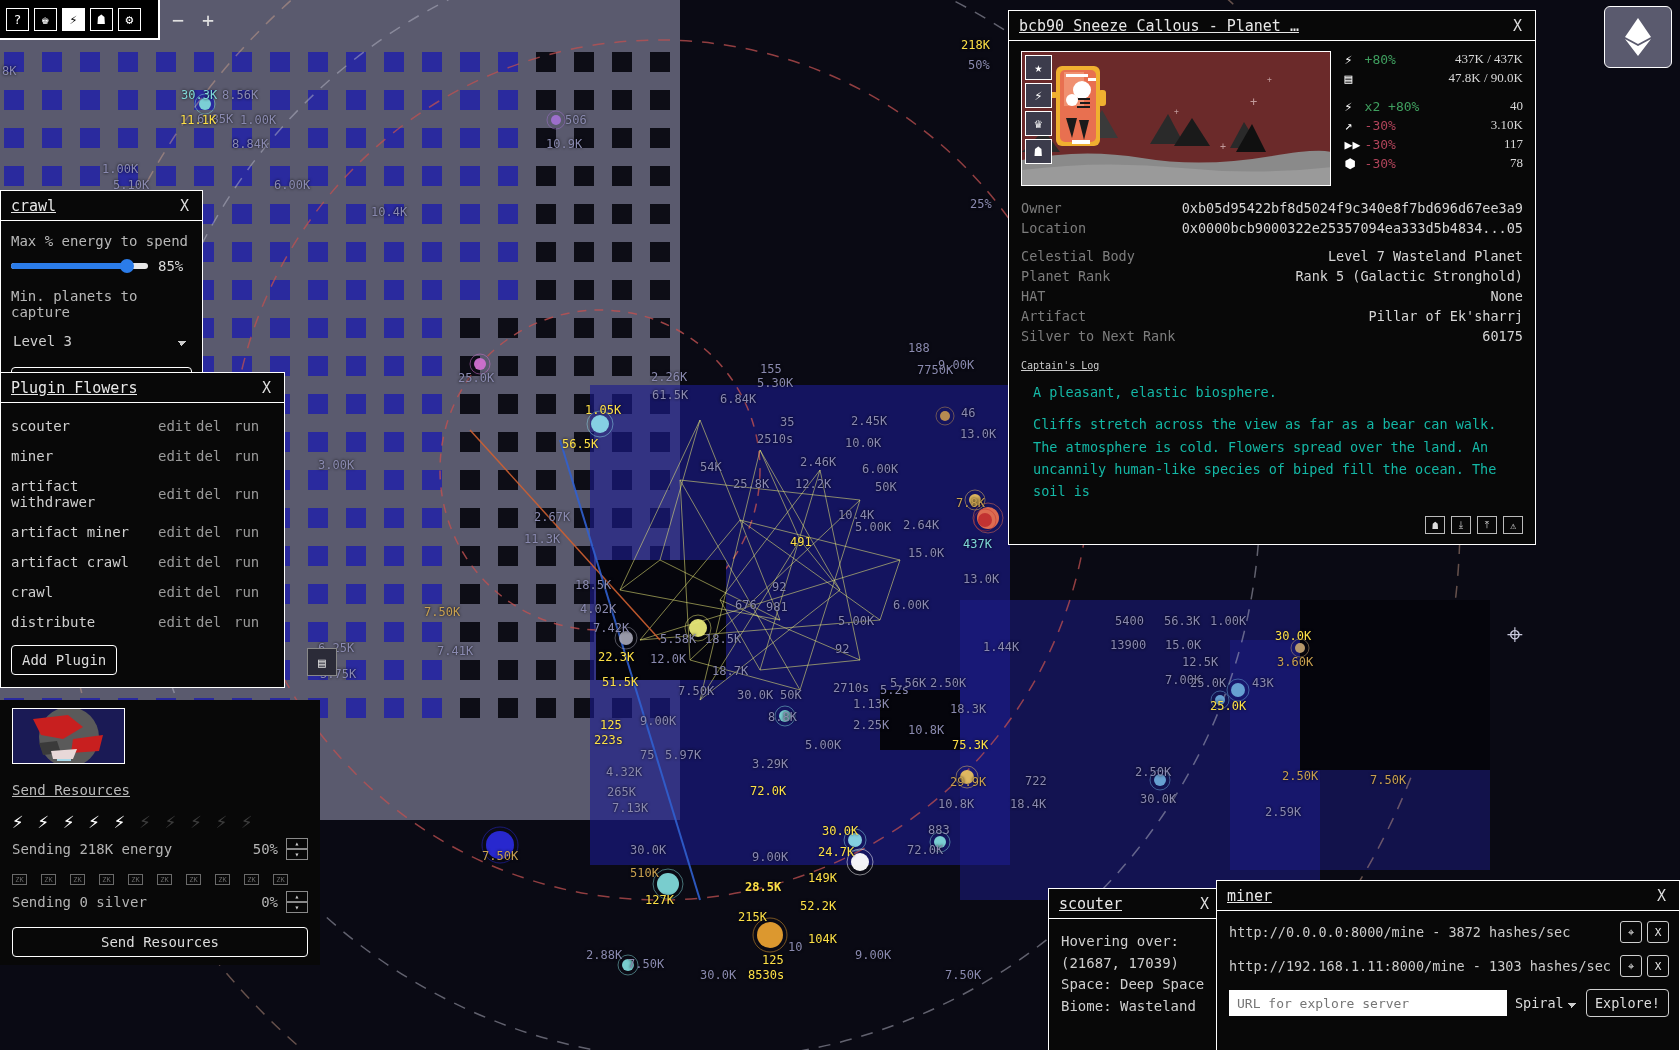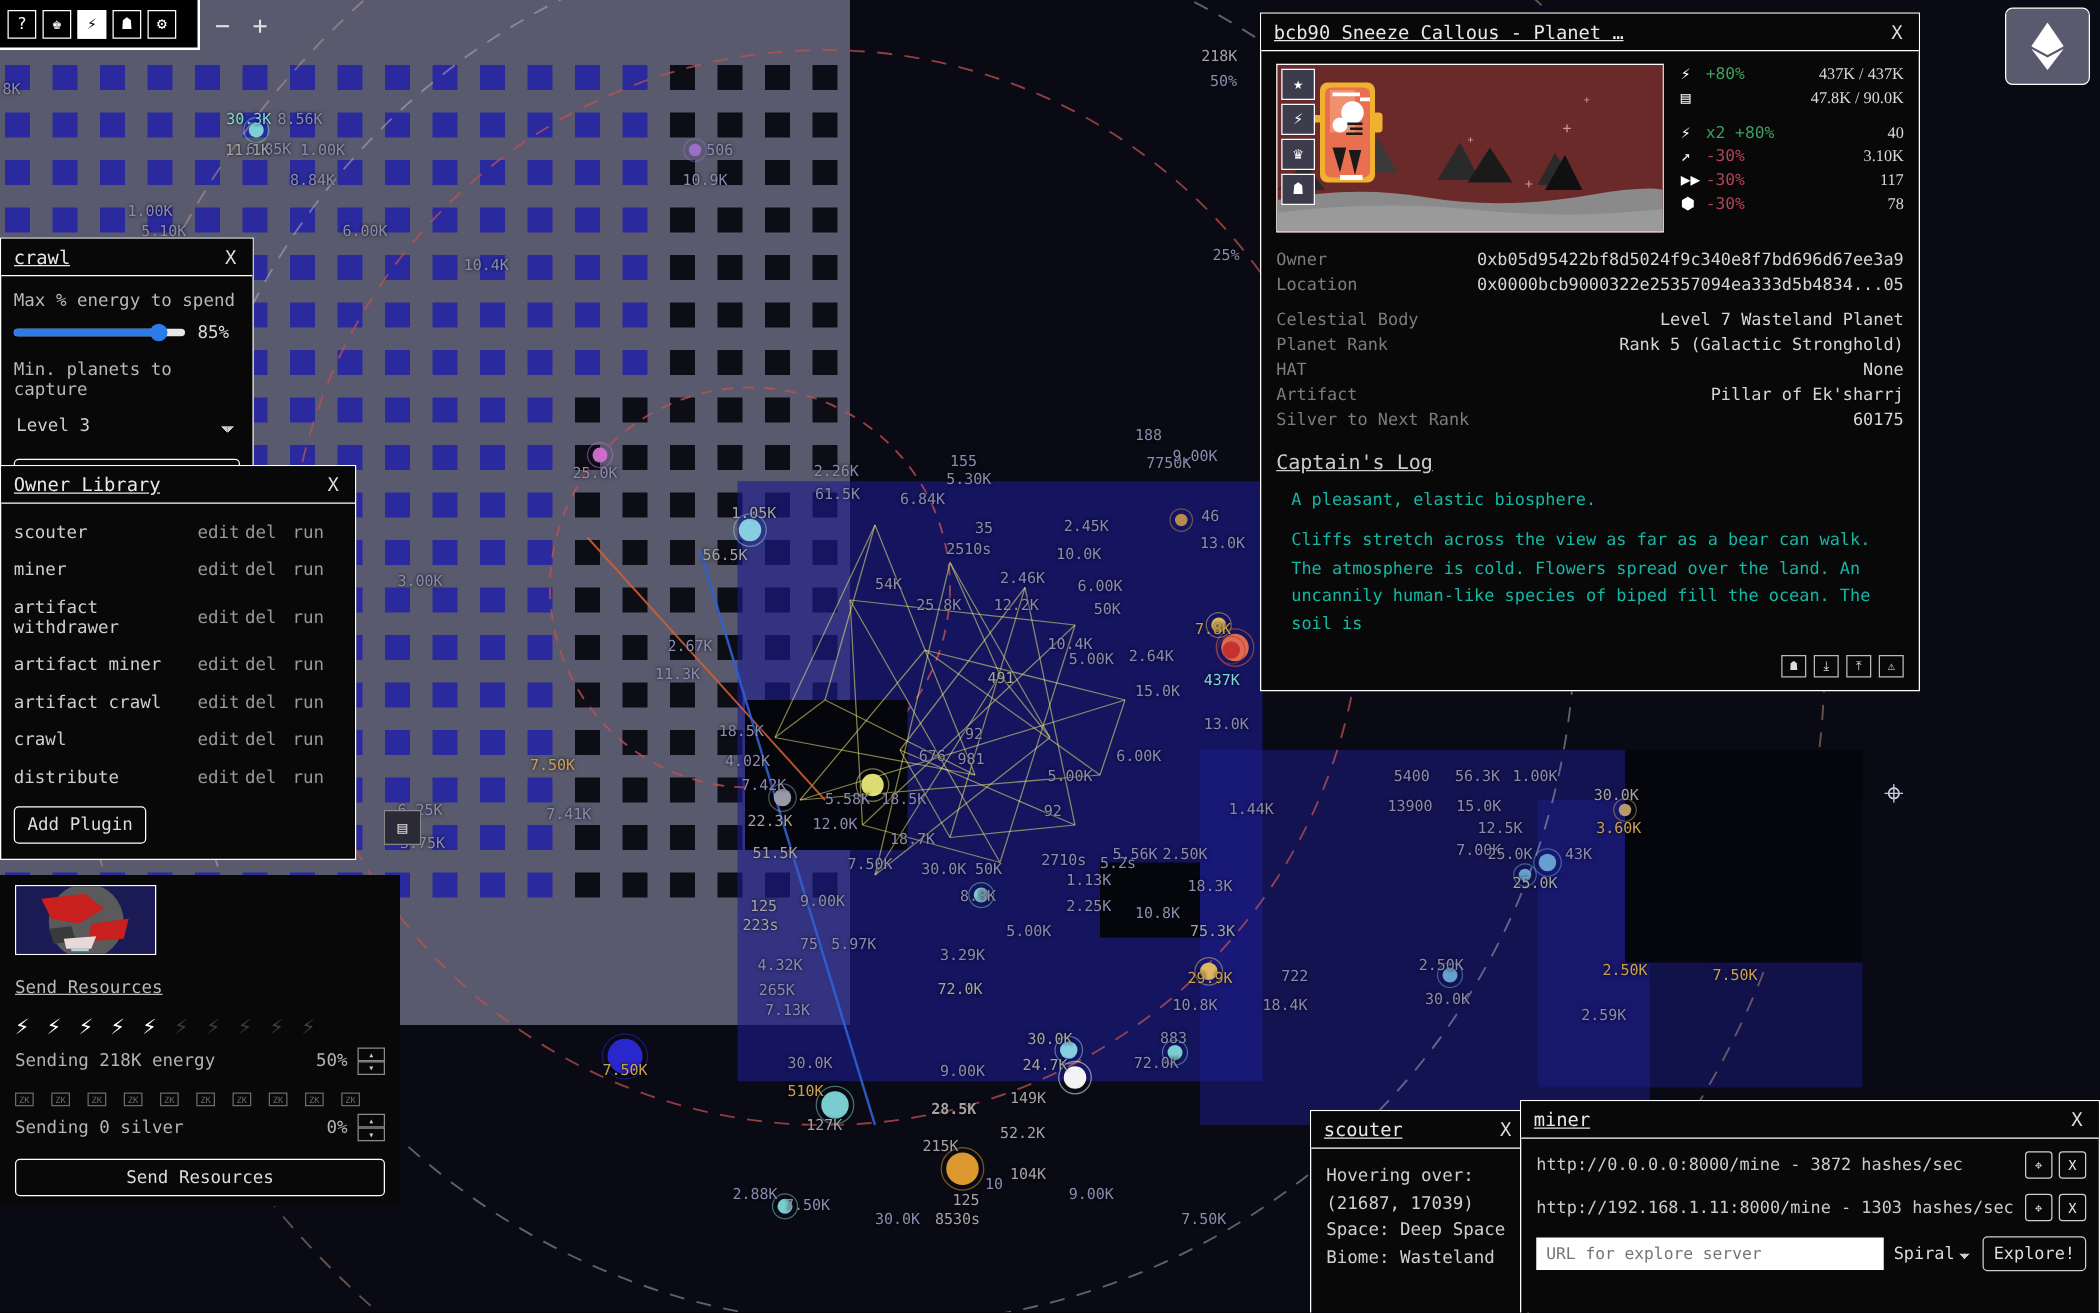--- a/index.html
+++ b/index.html
@@ -14,21 +14,21 @@
   #root { position: relative; width: 1680px; height: 1050px; overflow: hidden; }
 
   
   #map { position: absolute; inset: 0; background: #0a0a14; overflow: hidden; }
   .nebula-nw { position:absolute; left:0; top:0; width:680px; height:820px; background:#5a5a6e; }
   .nebula-grid { position:absolute; left:0; top:0; width:680px; height:820px; }
   .deepspace { position:absolute; left:590px; top:385px; width:420px; height:480px; background:#1c1c8e; opacity:0.62; }
   .deepspace2 { position:absolute; left:960px; top:600px; width:360px; height:300px; background:#1c1c8e; opacity:0.5;}
   .deepspace3 { position:absolute; left:1230px; top:640px; width:260px; height:230px; background:#1c1c8e; opacity:0.45;}
   .maplabel { position:absolute; font-size:12px; color:#8a8ab0; white-space:nowrap; text-shadow:0 0 3px #000; }
-  .maplabel.bright { color:#a3a3a3; }
+  .maplabel.bright { color:#fde047; }
   .maplabel.gold { color:#c8a050; }
   .maplabel.cyan { color:#7fd8d8; }
   .movelines { position:absolute; left:0; top:0; width:1680px; height:1050px; pointer-events:none; }
 
   
   .win {
     position: absolute;
     background: #080808;
     border: 1px solid #ffffff;
     color: #bbb;
@@ -112,21 +112,21 @@
   .pd-stat .ic { width:20px; color:#fff; font-size:13px; }
   .pd-stat .pct { width:84px; }
   .pd-stat .val { flex:1; text-align:right; color:#d8d8d8; white-space:nowrap;font-family:Liberation Serif, serif; }
   .pos { color:#3f9f5f; }
   .neg { color:#b0445a; }
   .pd-rows { margin-top:12px; font-size:13.5px; }
   .pd-row { display:flex; justify-content:space-between; padding:2px 0; }
   .pd-row .k { color:#7d7d7d; }
   .pd-row .v { color:#d6d6d6; text-align:right; }
   .pd-gap { height:8px; }
-  .pd-logtitle { text-decoration:underline; color:#ccc; margin:14px 0 10px 0; font-size:16px; }
+  .pd-logtitle { text-decoration:underline; color:#ccc; margin:14px 0 10px 0; font-size:10px; }
   .pd-logp { color:#14b8a6; font-size:13.5px; line-height:1.65; margin:0 0 10px 12px; }
   .pd-icons { display:flex; justify-content:flex-end; gap:6px; padding:4px 0 2px 0; }
   .pd-icon { width:20px; height:18px; border:1px solid #bbb; color:#ddd; font-size:10px;
              display:flex; align-items:center; justify-content:center; cursor:pointer; }
 
   
   #ethbtn { position:absolute; right:8px; top:6px; width:68px; height:62px; background:#5a5a6e; border:1px solid #fff;
             border-radius:6px; display:flex; align-items:center; justify-content:center; cursor:pointer; }
 
   
@@ -757,21 +757,21 @@
         <span class="slider-val">85%</span>
       </div>
       <div class="field-label">Min. planets to capture</div>
       <select class="sel" id="level-select"><option>Level 1</option><option>Level 2</option><option selected="">Level 3</option><option>Level 4</option><option>Level 5</option></select>
       <button class="btn-outline">Crawl!</button>
     </div>
   </div>
 
   <div class="win" id="plib">
     <div class="win-title">
-      <span class="t">Owner Library</span>
+      <span class="t">Plugin Flowers</span>
       <span class="x">X</span>
     </div>
     <div class="win-body">
       <div id="plib-rows">
           <div class="plib-row">
             <span class="plib-name">scouter</span>
             <span class="plib-act">edit</span>
             <span class="plib-act">del</span>
             <span class="plib-act">run</span>
           </div>

